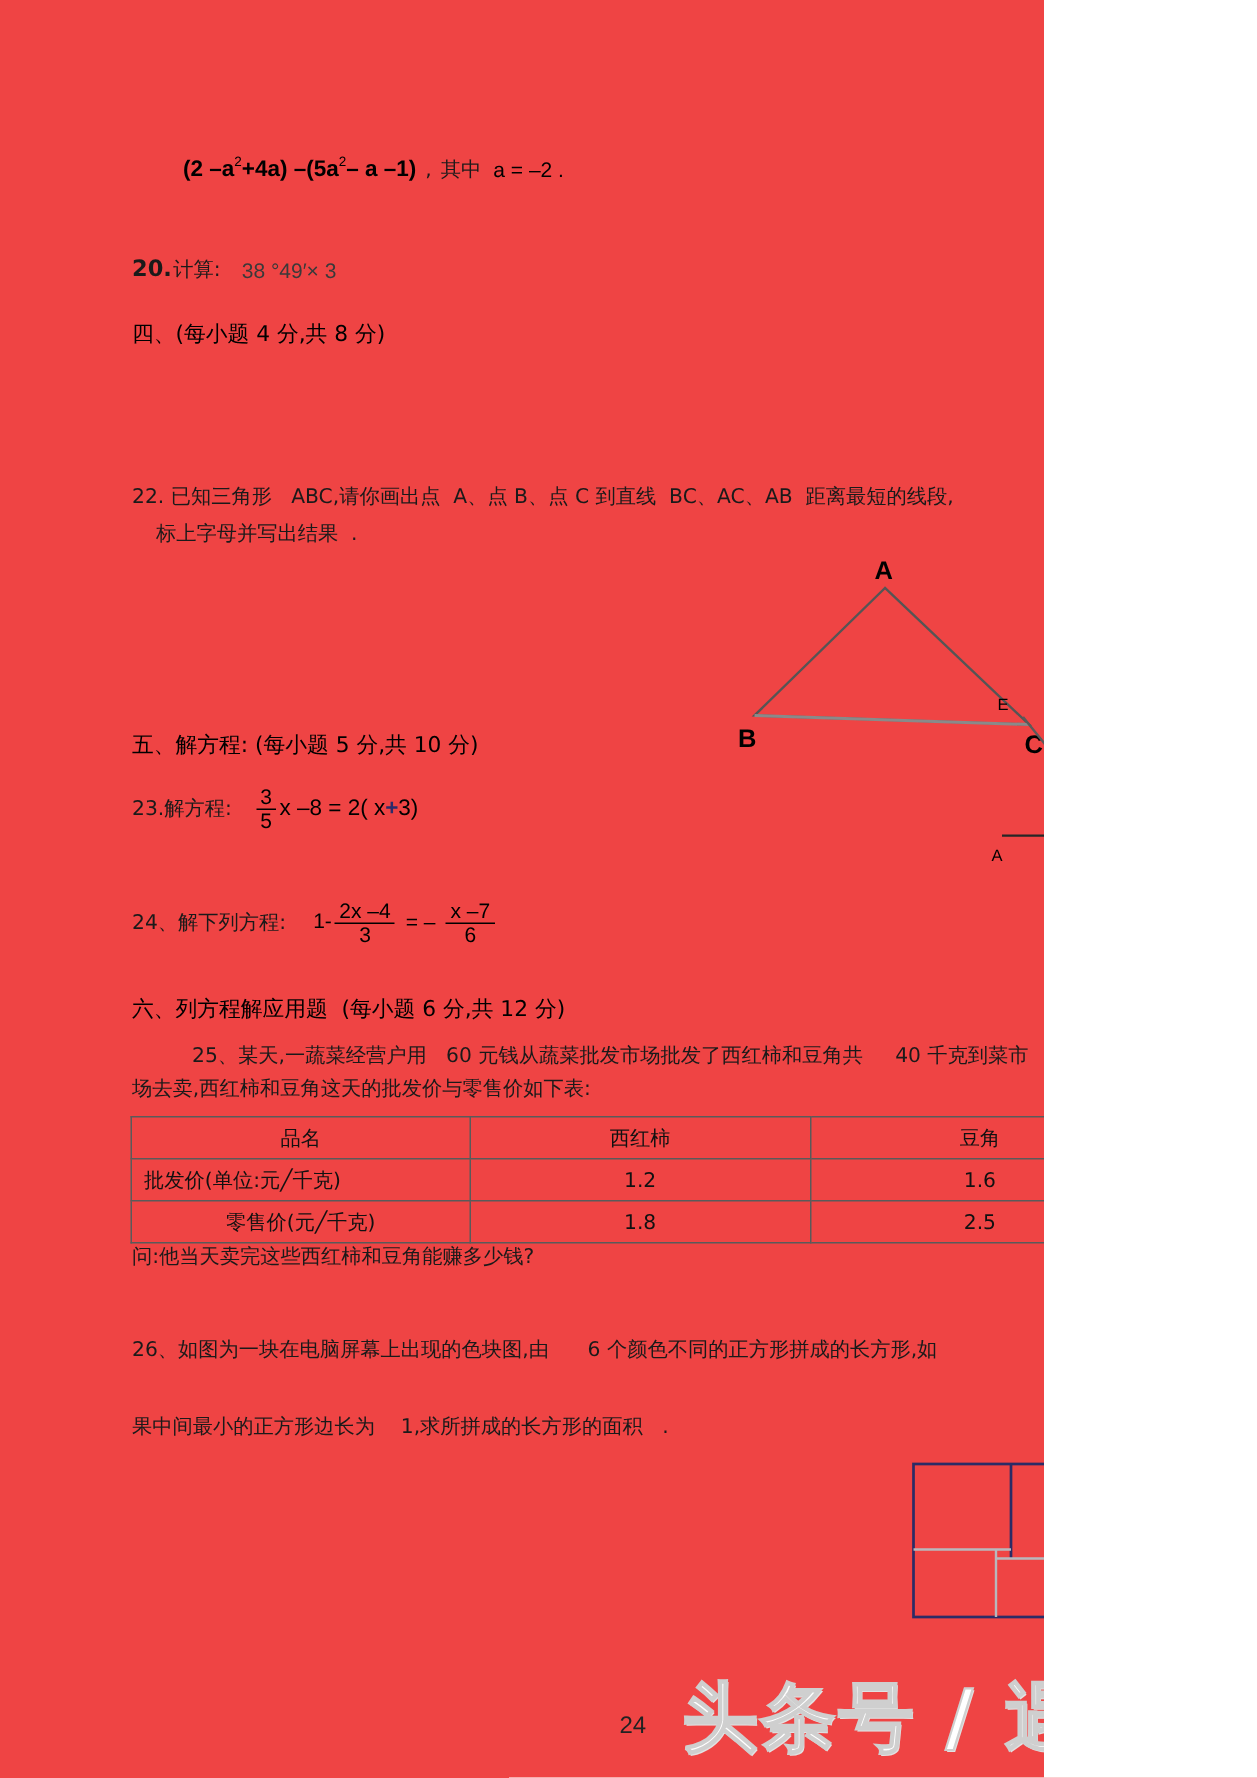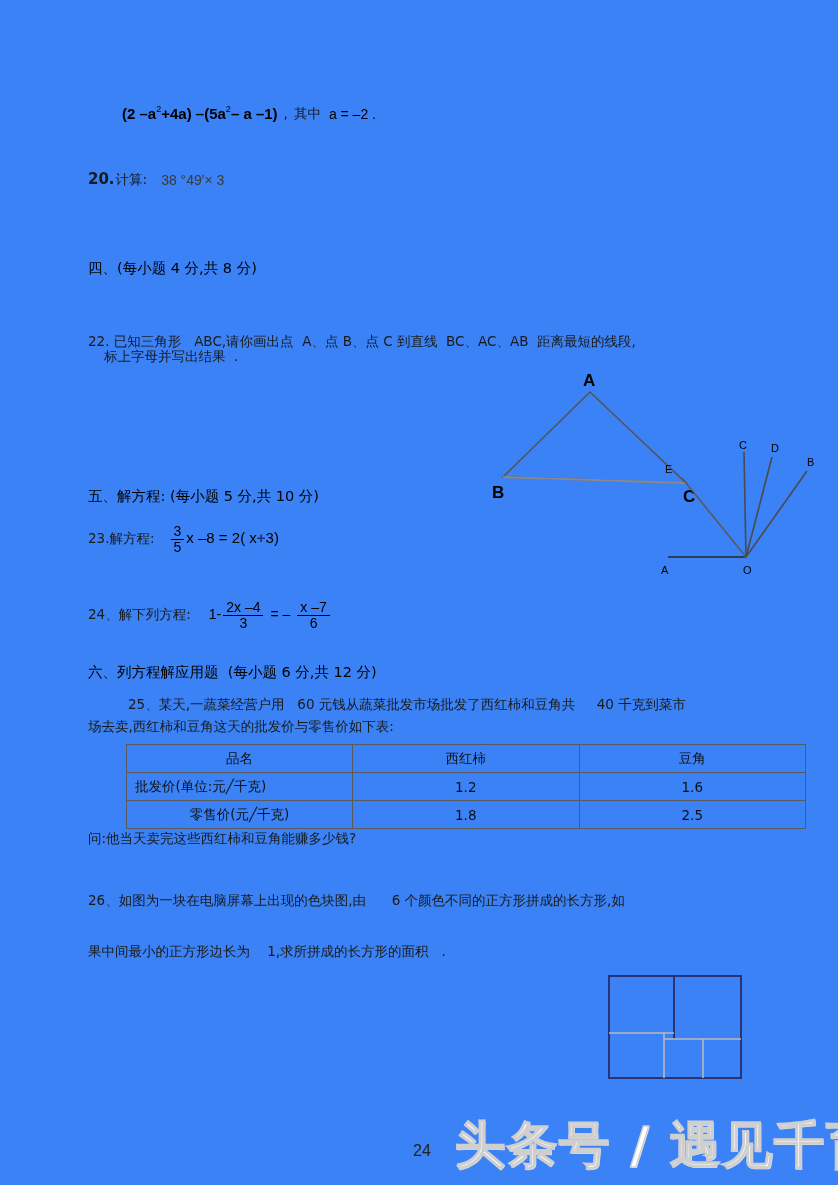--- a/index.html
+++ b/index.html
@@ -7,23 +7,23 @@
     margin: 0;
     padding: 0;
     background: #ffffff;
   }
   body {
     font-family: "Liberation Sans", "DejaVu Sans", sans-serif;
     color: #000000;
   }
   #page {
     position: relative;
-    width: 838px;
+    width: 696px;
     height: 1185px;
-    background: #3b82f6;
+    background: #ef4444;
     overflow: hidden;
     text-decoration: underline;
   }
   .abs { position: absolute; }
 
   
   .txt {
     font-size: 13.5px;
     line-height: 1.5;
     white-space: pre;
@@ -65,21 +65,20 @@
     padding: 0 3px;
     font-size: 14px;
     border-top: 1.2px solid #000;
   }
 
   
   table.price-table {
     border-collapse: collapse;
     width: 680px;
     table-layout: fixed;
-    margin-left: 39px;
   }
   table.price-table td {
     border: 1px solid #5a5a5a;
     height: 25px;
     text-align: center;
     font-size: 13.5px;
     font-family: "DejaVu Sans", "Liberation Sans", sans-serif;
     padding: 1px 4px;
     color: #111;
   }
@@ -116,23 +115,23 @@
 <div id="page">
 
   <div class="abs" style="left:122px; top:103px;">
     <span class="math math-bold">(2 –</span><span class="math math-bold">a</span><sup class="exp">2</sup><span class="math math-bold">+4a) –(5</span><span class="math math-bold">a</span><sup class="exp">2</sup><span class="math math-bold">– a –1)</span><span class="txt txt-cn" style="margin-left:6px;">,</span><span class="txt txt-cn" style="margin-left:6px;">其中</span><span class="math" style="margin-left:8px;font-size:14px;">a = –2 .</span>
   </div>
 
   <div class="abs" style="left:88px; top:168px;">
     <span class="txt txt-cn qnum-bold" style="font-size:15px;">20.</span><span class="txt txt-cn" style="margin-left:1px;">计算:</span><span class="math" style="margin-left:14px;font-size:14px;color:#3a3a3a;">38 °49′× 3</span>
   </div>
 
-  <div class="abs heading" style="left:88px; top:213px;margin-top:46px;">四、(每小题 4 分,共 8 分)</div>
-
-  <div class="abs txt txt-cn" style="left:88px; top:321px;margin-top:10px;">22. 已知三角形   ABC,请你画出点  A、点 B、点 C 到直线  BC、AC、AB  距离最短的线段,</div>
+  <div class="abs heading" style="left:88px; top:213px;">四、(每小题 4 分,共 8 分)</div>
+
+  <div class="abs txt txt-cn" style="left:88px; top:321px;">22. 已知三角形   ABC,请你画出点  A、点 B、点 C 到直线  BC、AC、AB  距离最短的线段,</div>
   <div class="abs txt txt-cn" style="left:88px; top:346px;margin-left:16px;">标上字母并写出结果  .</div>
 
   <div class="abs" style="left:480px; top:368px; width:240px; height:135px;">
     <svg width="240" height="135" viewBox="0 0 240 135">
       <polygon points="110,24 23,109 206,115" fill="none" stroke="#555555" stroke-width="1.6"></polygon>
       <line x1="23" y1="109" x2="206" y2="115" stroke="#8a8a8a" stroke-width="2"></line>
       <text class="fig-label" x="103" y="18" font-size="17" font-weight="bold">A</text>
       <text class="fig-label" x="12" y="130" font-size="17" font-weight="bold">B</text>
       <text class="fig-label" x="203" y="134" font-size="17" font-weight="bold">C</text>
       <text class="fig-label" x="185" y="105" font-size="11">E</text>

